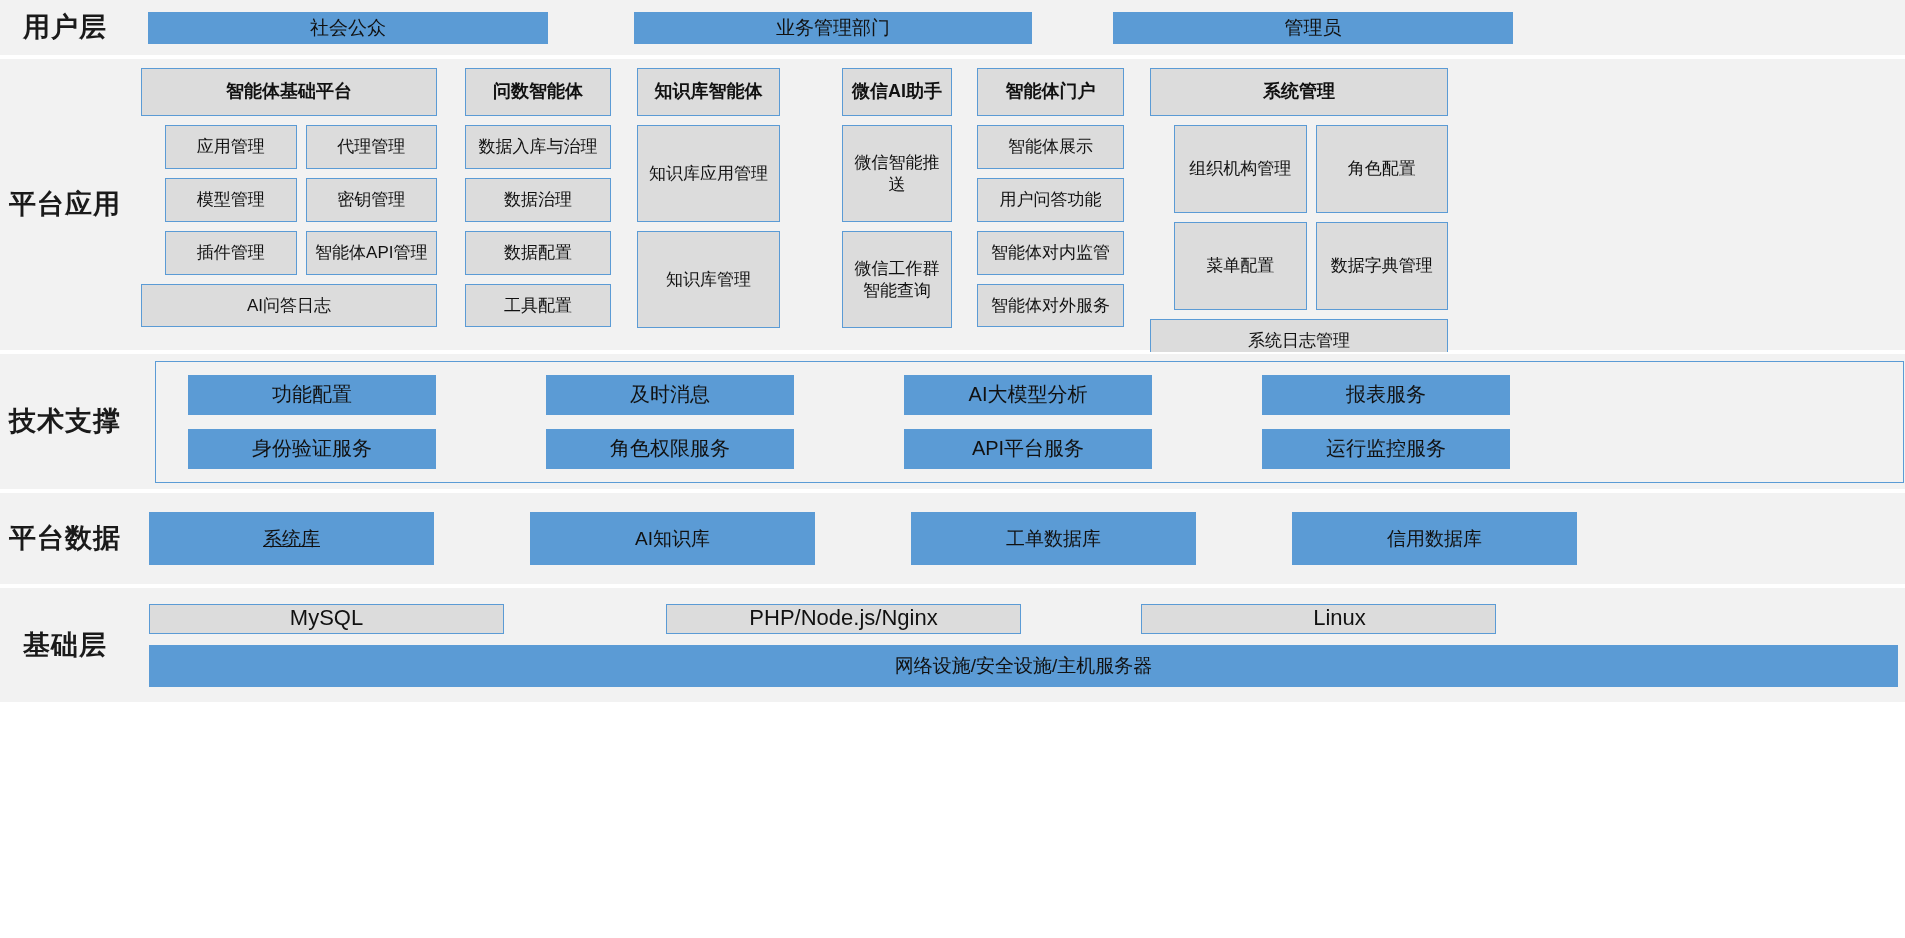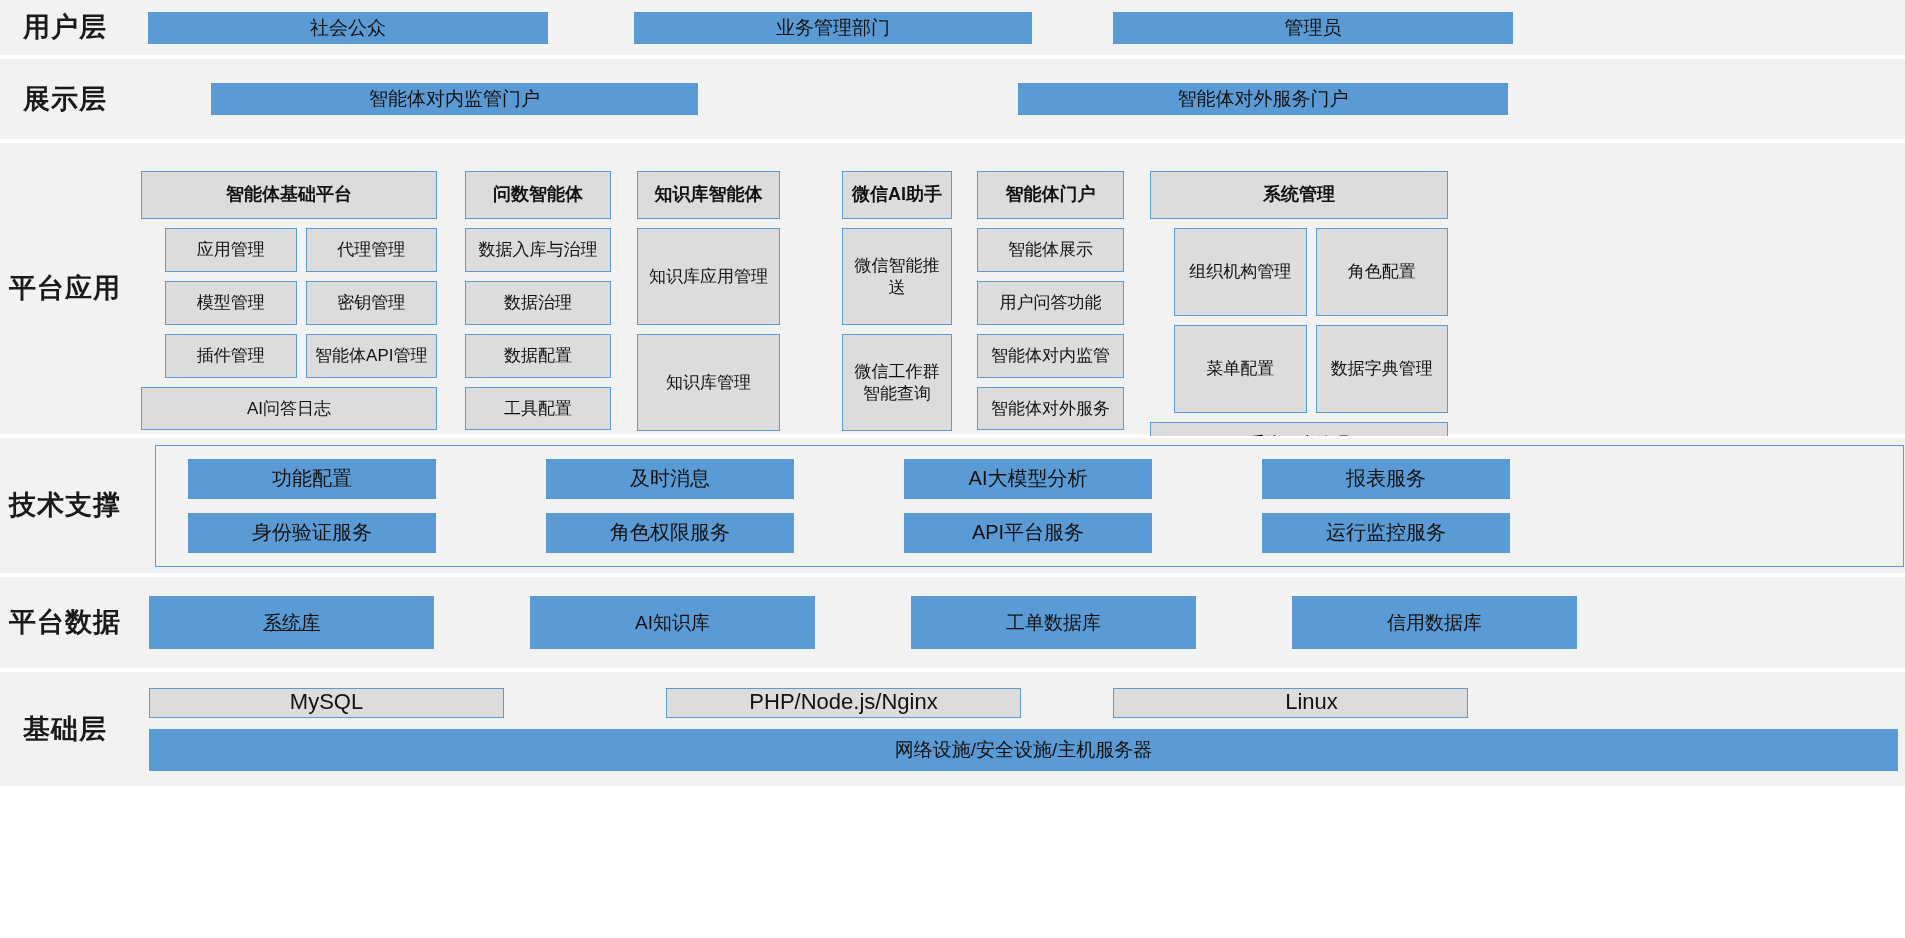--- a/index.html
+++ b/index.html
@@ -78,21 +78,21 @@
   #pres-layer { height: 84px; }
   #pres-layer .layer-body { padding: 0 8px; }
   #pres-layer .blue-box { height: 32px; }
   .p1 { width: 487px; margin-left: 73px; }
   .p2 { width: 490px; margin-left: 320px; }
 
   
   #app-layer { height: 295px; }
   #app-layer .layer-body { align-items: flex-start; padding: 9px 0 0 0; }
   .app-cols { display: flex; gap: 0; width: 100%; padding-left: 11px; }
-  .app-col { display: flex; flex-direction: column; gap: 9px; margin-top: 19px; }
+  .app-col { display: flex; flex-direction: column; gap: 9px; }
 
   .col-base   { width: 296px; margin-right: 28px; }
   .col-wenshu { width: 146px; margin-right: 26px; }
   .col-kb     { width: 143px; margin-right: 26px; }
   .col-wx     { width: 146px; margin-right: 25px; padding-left: 36px; }
   .col-portal { width: 147px; margin-right: 26px; }
   .col-sys    { width: 298px; }
 
   .row2 { display: flex; gap: 9px; padding-left: 24px; }
   .row2 > .gray-box { flex: 1 1 0; }
@@ -138,21 +138,21 @@
   #infra-layer .layer-body {
     flex-direction: column;
     justify-content: center;
     gap: 11px;
     padding: 0 8px;
   }
   .infra-row { display: flex; width: 100%; }
   .infra-row .gray-box { height: 30px; font-size: 22px; }
   .i1 { width: 355px; margin-left: 11px; }
   .i2 { width: 355px; margin-left: 162px; }
-  .i3 { width: 355px; margin-left: 92px; padding-left: 46px; }
+  .i3 { width: 355px; margin-left: 120px; padding-left: 46px; }
   .infra-wide {
     width: 1749px;
     margin-left: 11px;
     height: 42px;
     font-size: 19px;
   }
 </style>
 </head>
 <body>
 
@@ -162,29 +162,20 @@
     <div class="layer-label">
       <span>用户层</span>
     </div>
     <div class="layer-body">
       <div class="blue-box u1">社会公众</div>
       <div class="blue-box u2">业务管理部门</div>
       <div class="blue-box u3">管理员</div>
     </div>
   </div>
 
-  <div class="layer" id="pres-layer">
-    <div class="layer-label">
-      <span>展示层</span>
-    </div>
-    <div class="layer-body">
-      <div class="blue-box p1">智能体对内监管门户</div>
-      <div class="blue-box p2">智能体对外服务门户</div>
-    </div>
-  </div>
 
   <div class="layer" id="app-layer">
     <div class="layer-label">
       <span>平台</span>
       <span>应用</span>
     </div>
     <div class="layer-body">
       <div class="app-cols">
 
         <div class="app-col col-base">

